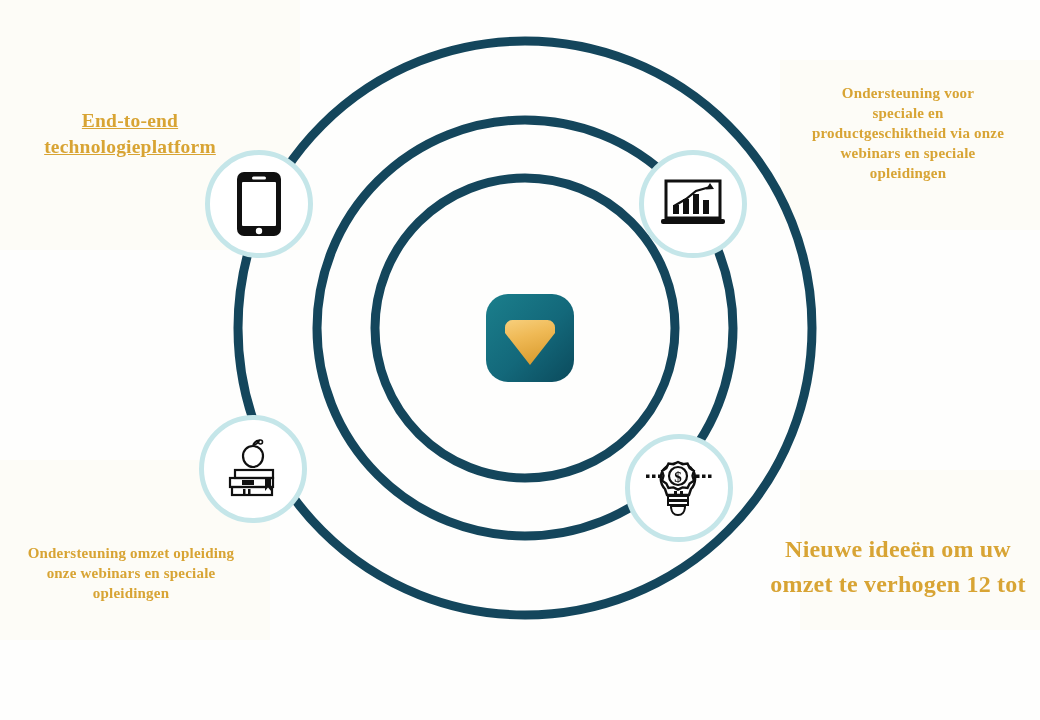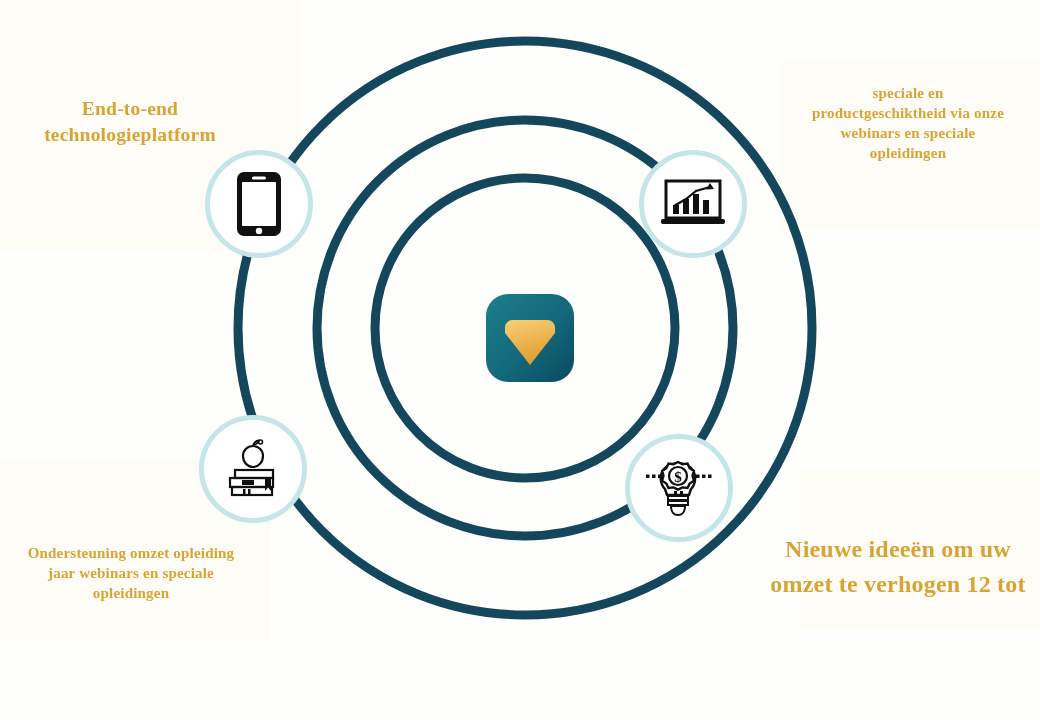--- a/index.html
+++ b/index.html
@@ -43,23 +43,24 @@
     position: absolute;
     color: #d8a434;
     font-family: "Liberation Serif", serif;
     font-weight: 700;
     text-align: center;
     line-height: 1.33;
     letter-spacing: .2px;
   }
   .callout-tl {
     left: 4px;
-    top: 96px;
+    top: 108px;
     width: 252px;
     font-size: 19.5px;
+    text-decoration: underline;
   }
   .callout-tr {
     left: 780px;
     top: 84px;
     width: 256px;
     font-size: 15px;
   }
   .callout-bl {
     left: 0px;
     top: 544px;
@@ -203,29 +204,30 @@
       </svg>
     </span>
   </div>
 
   <div class="callout callout-tl">
     <div>End-to-end</div>
     <div>technologieplatform</div>
   </div>
 
   <div class="callout callout-tr">
+    <div>Ondersteuning voor</div>
     <div>speciale en</div>
     <div>productgeschiktheid via onze</div>
     <div>webinars en speciale</div>
     <div>opleidingen</div>
   </div>
 
   <div class="callout callout-bl">
     <div>Ondersteuning omzet opleiding</div>
-    <div>jaar webinars en speciale</div>
+    <div>onze webinars en speciale</div>
     <div>opleidingen</div>
   </div>
 
   <div class="callout callout-br">
     <div>Nieuwe ideeën om uw</div>
     <div>omzet te verhogen 12 tot</div>
   </div>
 
 </div>
 

